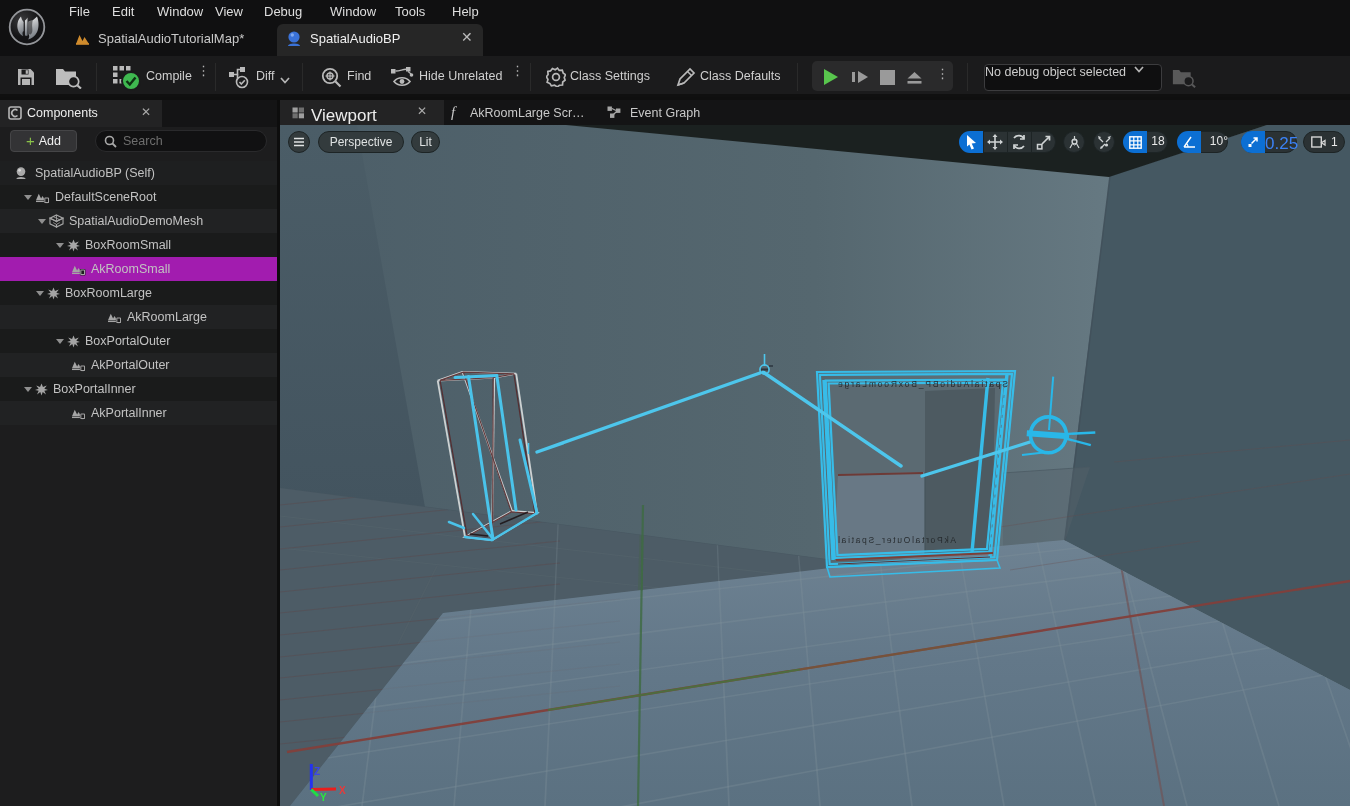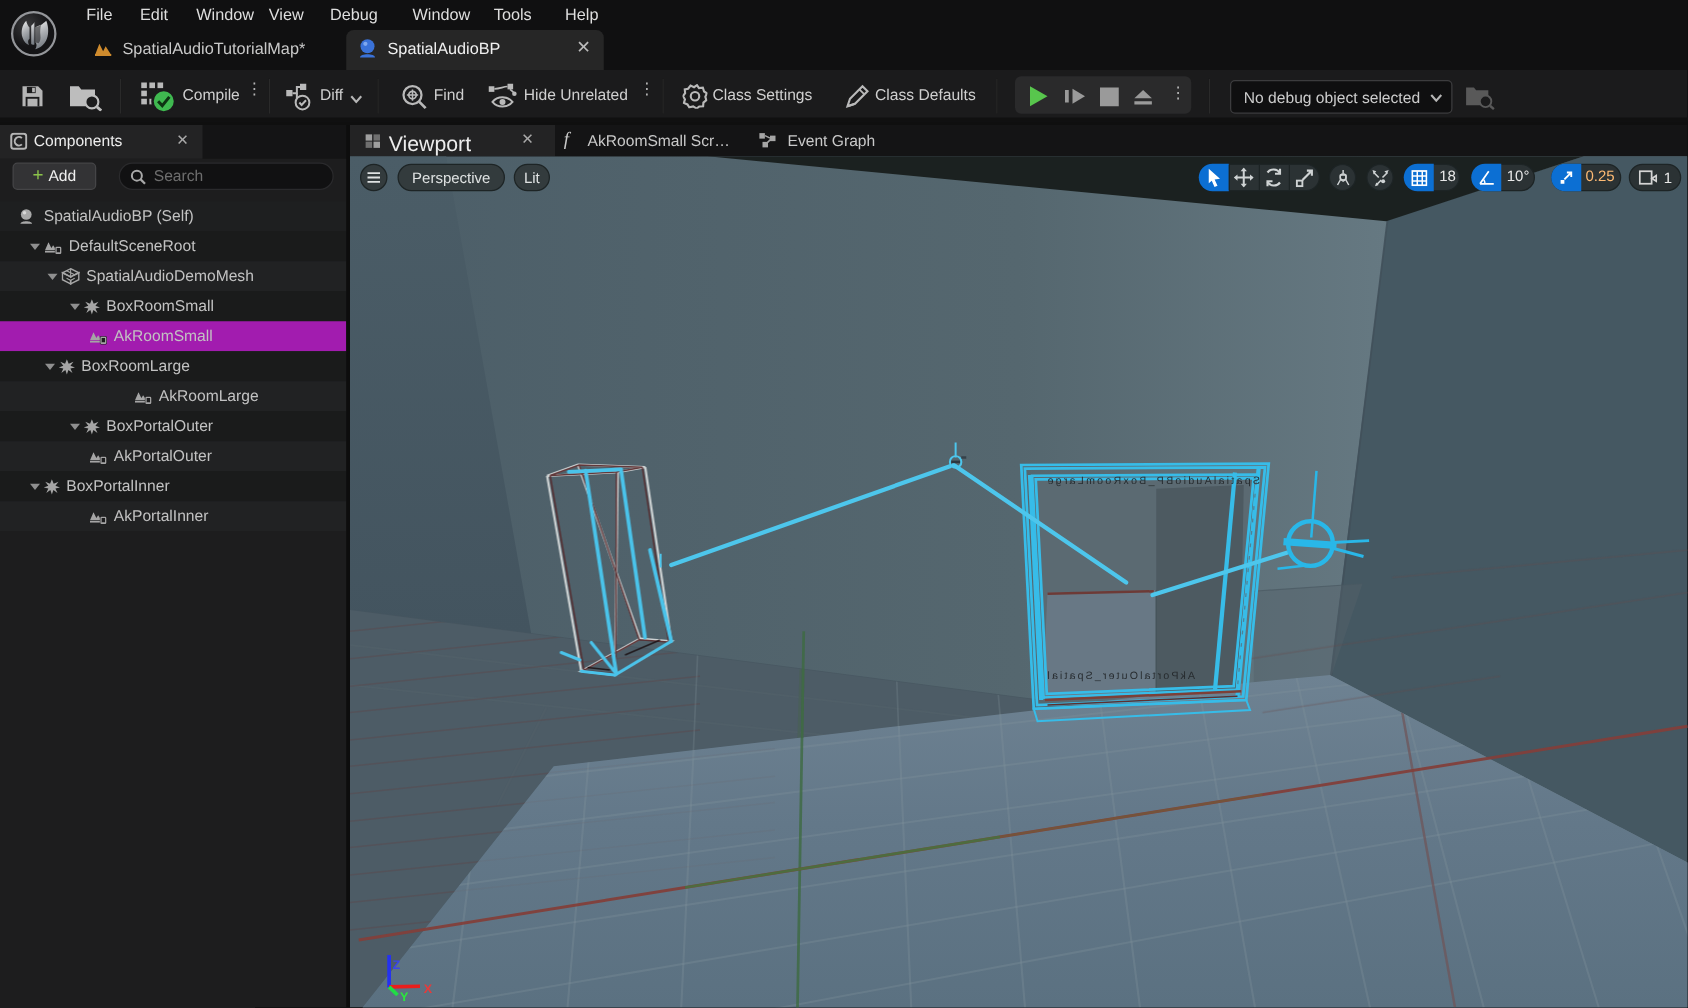--- a/index.html
+++ b/index.html
@@ -140,21 +140,21 @@
       <rect x="1" y="4" width="3" height="10" fill="#9a9a9a"></rect>
       <path d="M7 3 L17 9 L7 15 Z" fill="#9a9a9a"></path>
     </svg>
 <div class="abs" style="left:880px;top:70px;width:15px;height:15px;background:#9a9a9a"></div>
 <svg class="abs" style="left:906px;top:69px" width="17" height="17" viewBox="0 0 17 17">
       <path d="M1.5 9.5 L8.5 3 L15.5 9.5 Z" fill="#9a9a9a"></path>
       <rect x="1.5" y="12" width="14" height="2.6" fill="#9a9a9a"></rect>
     </svg>
 <div class="abs" style="left:936px;top:70px;color:#b5b5b5;font-size:13px;line-height:7px">⋮</div>
 <div class="sep" style="left:967px"></div>
-<div class="abs" style="left:984px;top:64px;width:178px;height:27px;background:#0f0f10;border:1px solid #3c3c3e;border-radius:4px;color:#cccccc;font-size:12.5px;display:flex;align-items:center;padding-left:10px">No debug object selected<svg width="10" height="8" viewBox="0 0 10 8" style="margin-left:8px">
+<div class="abs" style="left:984px;top:64px;width:178px;height:27px;background:#0f0f10;border:1px solid #3c3c3e;border-radius:4px;color:#cccccc;font-size:12.5px;display:flex;">No debug object selected<svg width="10" height="8" viewBox="0 0 10 8" style="margin-left:8px">
         <path d="M1 2 L5 6.5 L9 2" fill="none" stroke="#b5b5b5" stroke-width="1.7"></path>
       </svg></div>
 <svg class="abs" style="left:1172px;top:67px" width="24" height="21" viewBox="0 0 27 23" opacity="0.38">
 <path d="M1 3 H8 L10 5.5 H21 V19 H1 Z" fill="#bdbdbd"></path>
 <circle cx="18.5" cy="15.5" r="5.2" fill="#1b1b1c" stroke="#bdbdbd" stroke-width="1.7"></circle>
 <line x1="22.5" y1="19.5" x2="26" y2="22.5" stroke="#bdbdbd" stroke-width="2.2"></line>
 </svg>
 <div class="abs" style="left:0;top:100px;width:280px;height:706px;background:#1d1d1e"></div>
 <div class="abs" style="left:0;top:100px;width:280px;height:27px;background:#141415"></div>
 <div class="abs" style="left:0;top:100px;width:162px;height:27px;background:#232324"></div>
@@ -274,21 +274,21 @@
 <div class="abs" style="left:280px;top:100px;width:164px;height:25px;background:#232324"></div>
 <svg class="abs" style="left:292px;top:107px" width="13" height="12" viewBox="0 0 13 12">
       <rect x="0.5" y="0.5" width="5.2" height="5" fill="#9f9f9f"></rect>
       <rect x="6.8" y="0.5" width="5.2" height="5" fill="#6f6f6f"></rect>
       <rect x="0.5" y="6.3" width="5.2" height="5" fill="#6f6f6f"></rect>
       <rect x="6.8" y="6.3" width="5.2" height="5" fill="#9f9f9f"></rect>
     </svg>
 <div class="abs" style="left:311px;top:106px;color:#ededed;font-size:17px">Viewport</div>
 <div class="abs" style="left:417px;top:104px;color:#aaa;font-size:12px">✕</div>
 <div class="abs" style="left:451px;top:104px;color:#c9c9c9;font-size:15px;font-style:italic;font-family:Liberation Serif,serif">f</div>
-<div class="abs" style="left:470px;top:106px;color:#c9c9c9;font-size:12.5px">AkRoomSmall Scr…</div>
+<div class="abs" style="left:470px;top:106px;color:#c9c9c9;font-size:12.5px">AkRoomLarge Scr…</div>
 <svg class="abs" style="left:607px;top:106px" width="15" height="13" viewBox="0 0 15 13">
       <rect x="0.5" y="0.5" width="4.4" height="4.4" fill="#a5a5a5"></rect>
       <rect x="9" y="2.5" width="4.4" height="4.4" fill="#a5a5a5"></rect>
       <rect x="3" y="7.5" width="4.4" height="4.4" fill="#a5a5a5"></rect>
       <path d="M5 2.5 L9 4.5 M5.5 9.5 L9.5 5.5" stroke="#a5a5a5" stroke-width="1.2"></path>
     </svg>
 <div class="abs" style="left:630px;top:106px;color:#c9c9c9;font-size:12.5px">Event Graph</div>
 <svg width="1070" height="681" viewBox="280 125 1070 681" style="position:absolute;left:280px;top:125px">
 <defs>
         <linearGradient id="bw" x1="0" y1="0" x2="1" y2="0">
@@ -531,28 +531,28 @@
       </svg>
     </div>
 <div class="abs" style="left:1148px;top:134px;width:20px;text-align:center;color:#e8e8e8;font-size:12px">18</div>
 <div class="abs" style="left:1177px;top:131px;width:51px;height:22px;background:#2b3234;border-radius:11px;border:1px solid #1d2425"></div>
 <div class="abs" style="left:1177px;top:131px;width:24px;height:22px;background:#0c6fd3;border-radius:11px 0 0 11px;display:flex;align-items:center;justify-content:center">
       <svg width="13" height="12" viewBox="0 0 13 12">
         <path d="M1 11 H12 M1 11 L8 1" stroke="#fff" stroke-width="1.4" fill="none"></path>
         <path d="M5 11 A5 5 0 0 0 4 7.8" stroke="#fff" stroke-width="1.2" fill="none"></path>
       </svg>
     </div>
-<div class="abs" style="left:1201px;top:134px;width:27px;text-align:center;color:#e8e8e8;font-size:12px">10°</div>
+<div class="abs" style="left:1201px;top:134px;width:27px;text-align:right;color:#e8e8e8;font-size:12px">10°</div>
 <div class="abs" style="left:1241px;top:131px;width:56px;height:22px;background:#2b3234;border-radius:11px;border:1px solid #1d2425"></div>
 <div class="abs" style="left:1241px;top:131px;width:24px;height:22px;background:#0c6fd3;border-radius:11px 0 0 11px;display:flex;align-items:center;justify-content:center">
       <svg width="12" height="12" viewBox="0 0 12 12">
         <path d="M4.5 7.5 L9.5 2.5 M6.5 2 H10 V5.5" stroke="#fff" stroke-width="1.5" fill="none"></path>
         <rect x="1.5" y="8" width="3" height="3" fill="#fff"></rect>
       </svg>
     </div>
-<div class="abs" style="left:1265px;top:134px;width:30px;text-align:center;color:#fdba74;font-size:12px">0.25</div>
+<div class="abs" style="left:1265px;top:134px;width:30px;text-align:center;color:#3b82f6;font-size:17px">0.25</div>
 <div class="abs" style="left:1303px;top:131px;width:42px;height:22px;background:#2b3234;border-radius:11px;border:1px solid #1d2425;display:flex;align-items:center;padding-left:7px">
       <svg width="15" height="12" viewBox="0 0 15 12">
         <rect x="0.8" y="1" width="9.5" height="10" fill="none" stroke="#d5d5d5" stroke-width="1.4"></rect>
         <path d="M10.5 6.8 L14 4.5 V9 Z" fill="none" stroke="#d5d5d5" stroke-width="1.3"></path>
       </svg>
       <span style="color:#e8e8e8;font-size:12px;margin-left:5px">1</span>
     </div>
 </div>
 </body></html>

